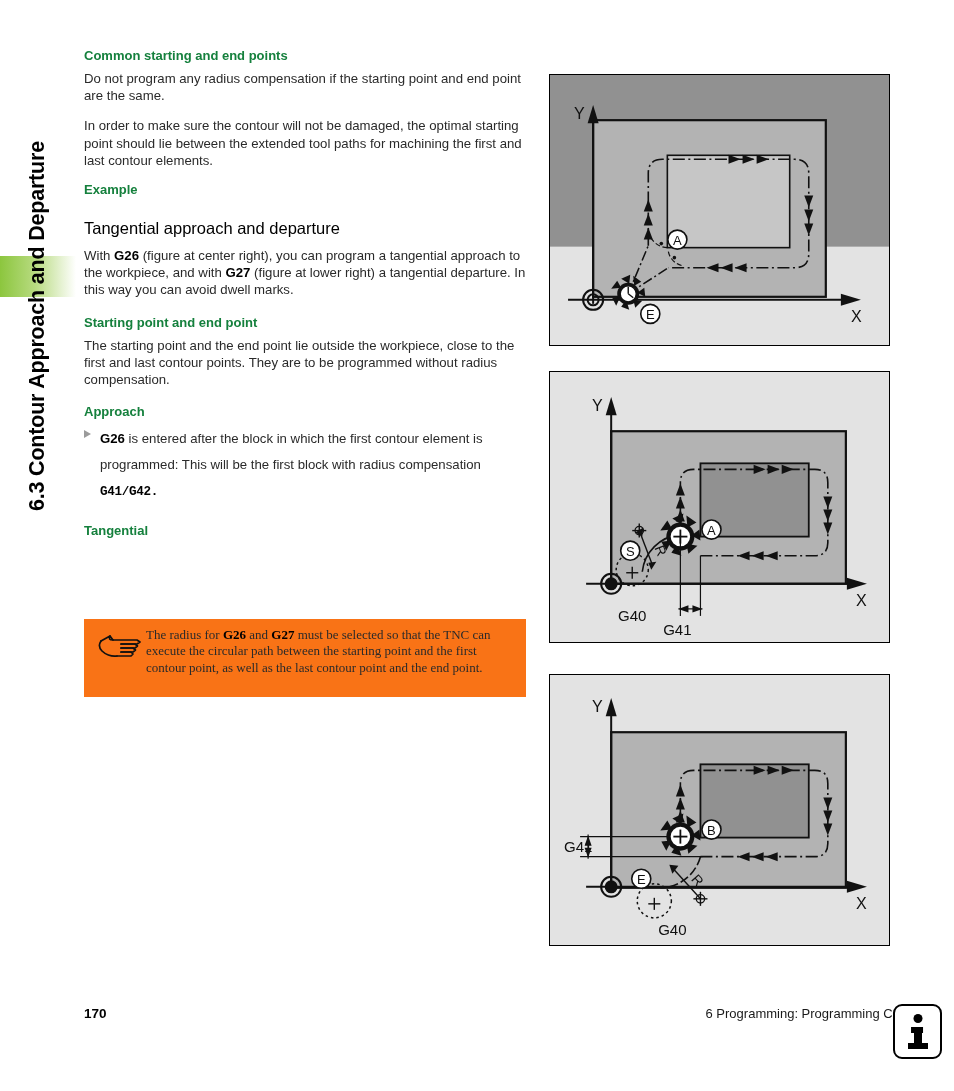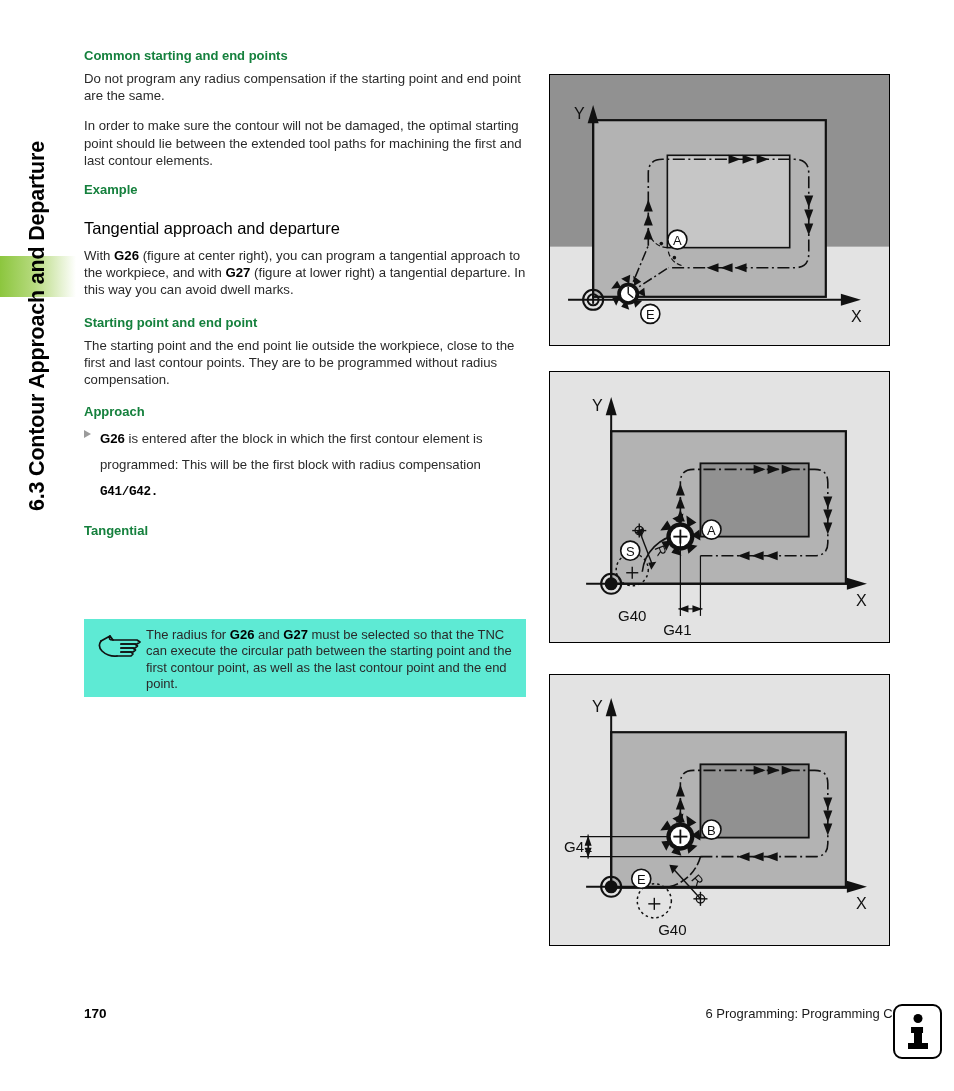--- a/index.html
+++ b/index.html
@@ -112,22 +112,23 @@
     border-bottom: 4.5px solid transparent;
   }
 
   
   #note-box {
     position: absolute;
     left: 84px;
     top: 619px;
     width: 442px;
     height: 78px;
-    background: #5eead4;
+    background: #f97316;
     box-sizing: border-box;
+    font-family: Liberation Serif, serif;
   }
   #note-icon {
     position: absolute;
     left: 13px;
     top: 10px;
     width: 48px;
     height: 34px;
   }
   #note-text {
     position: absolute;

